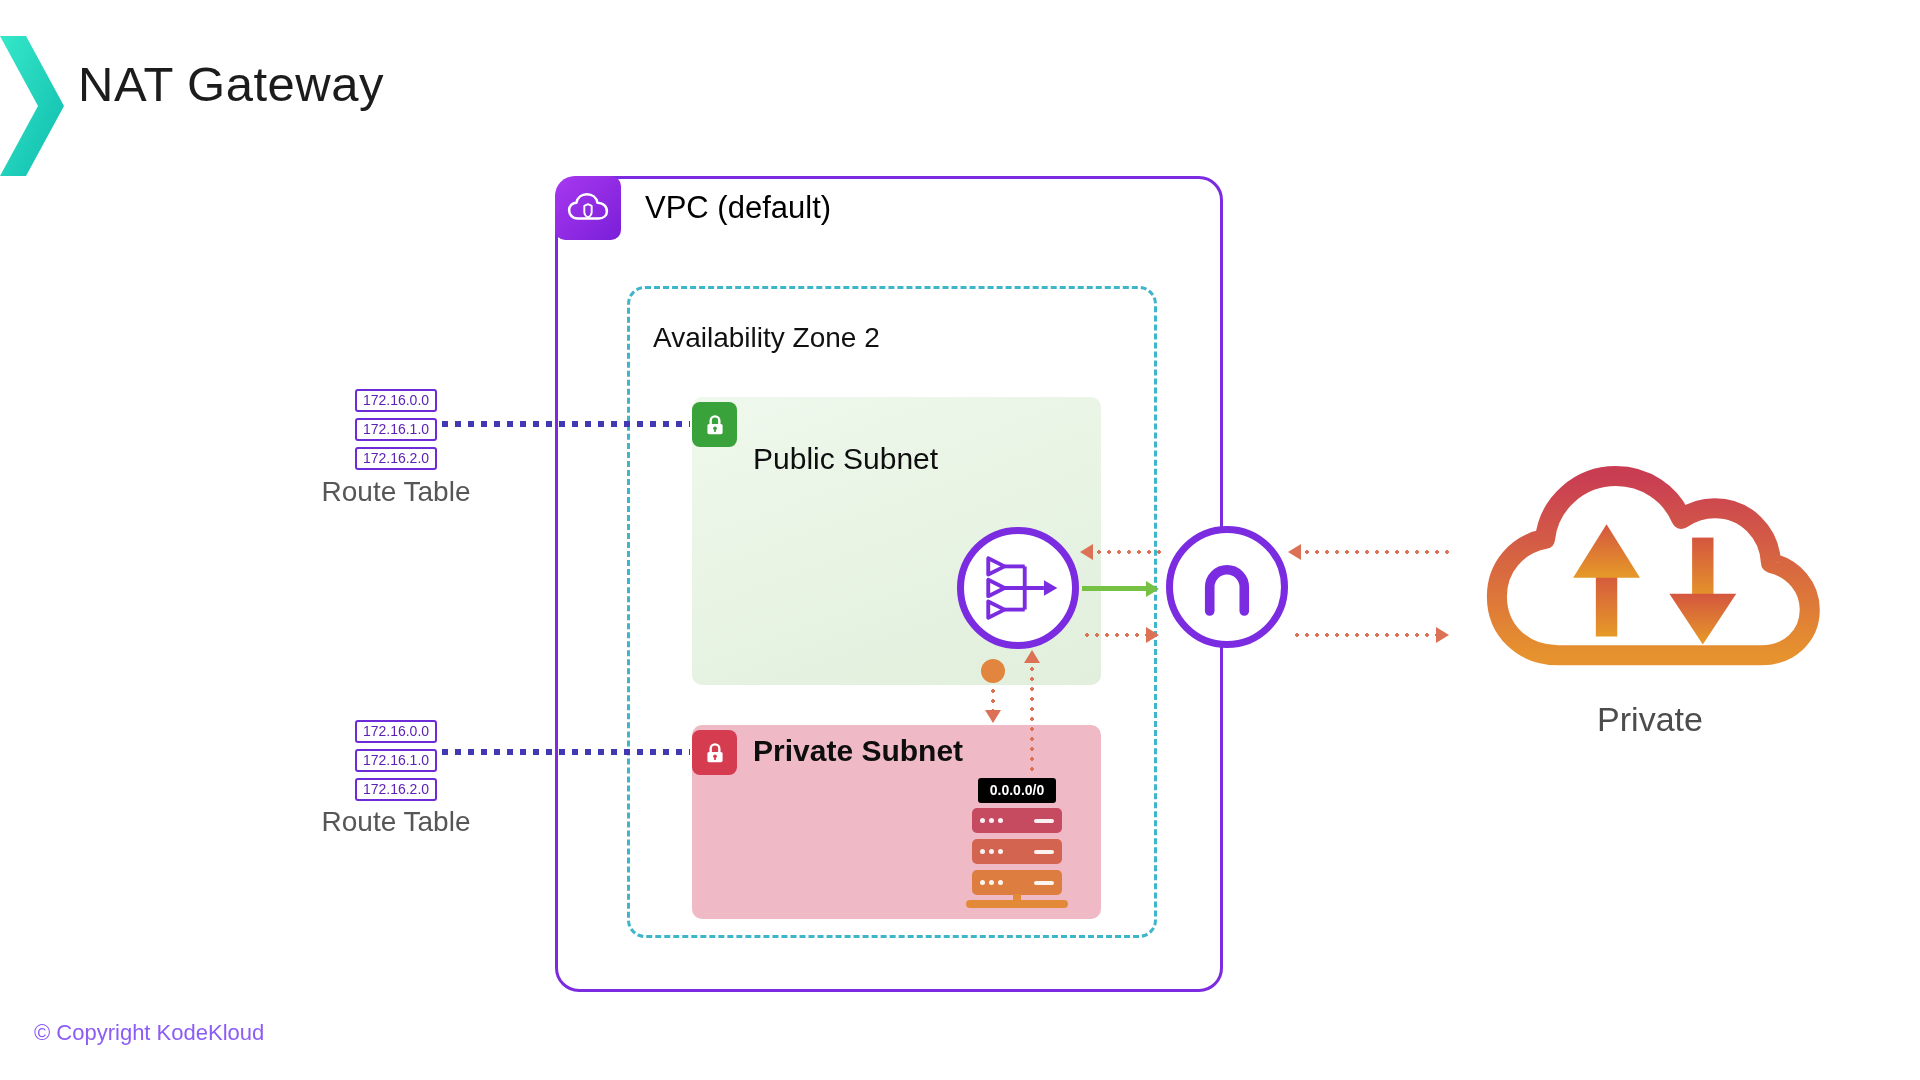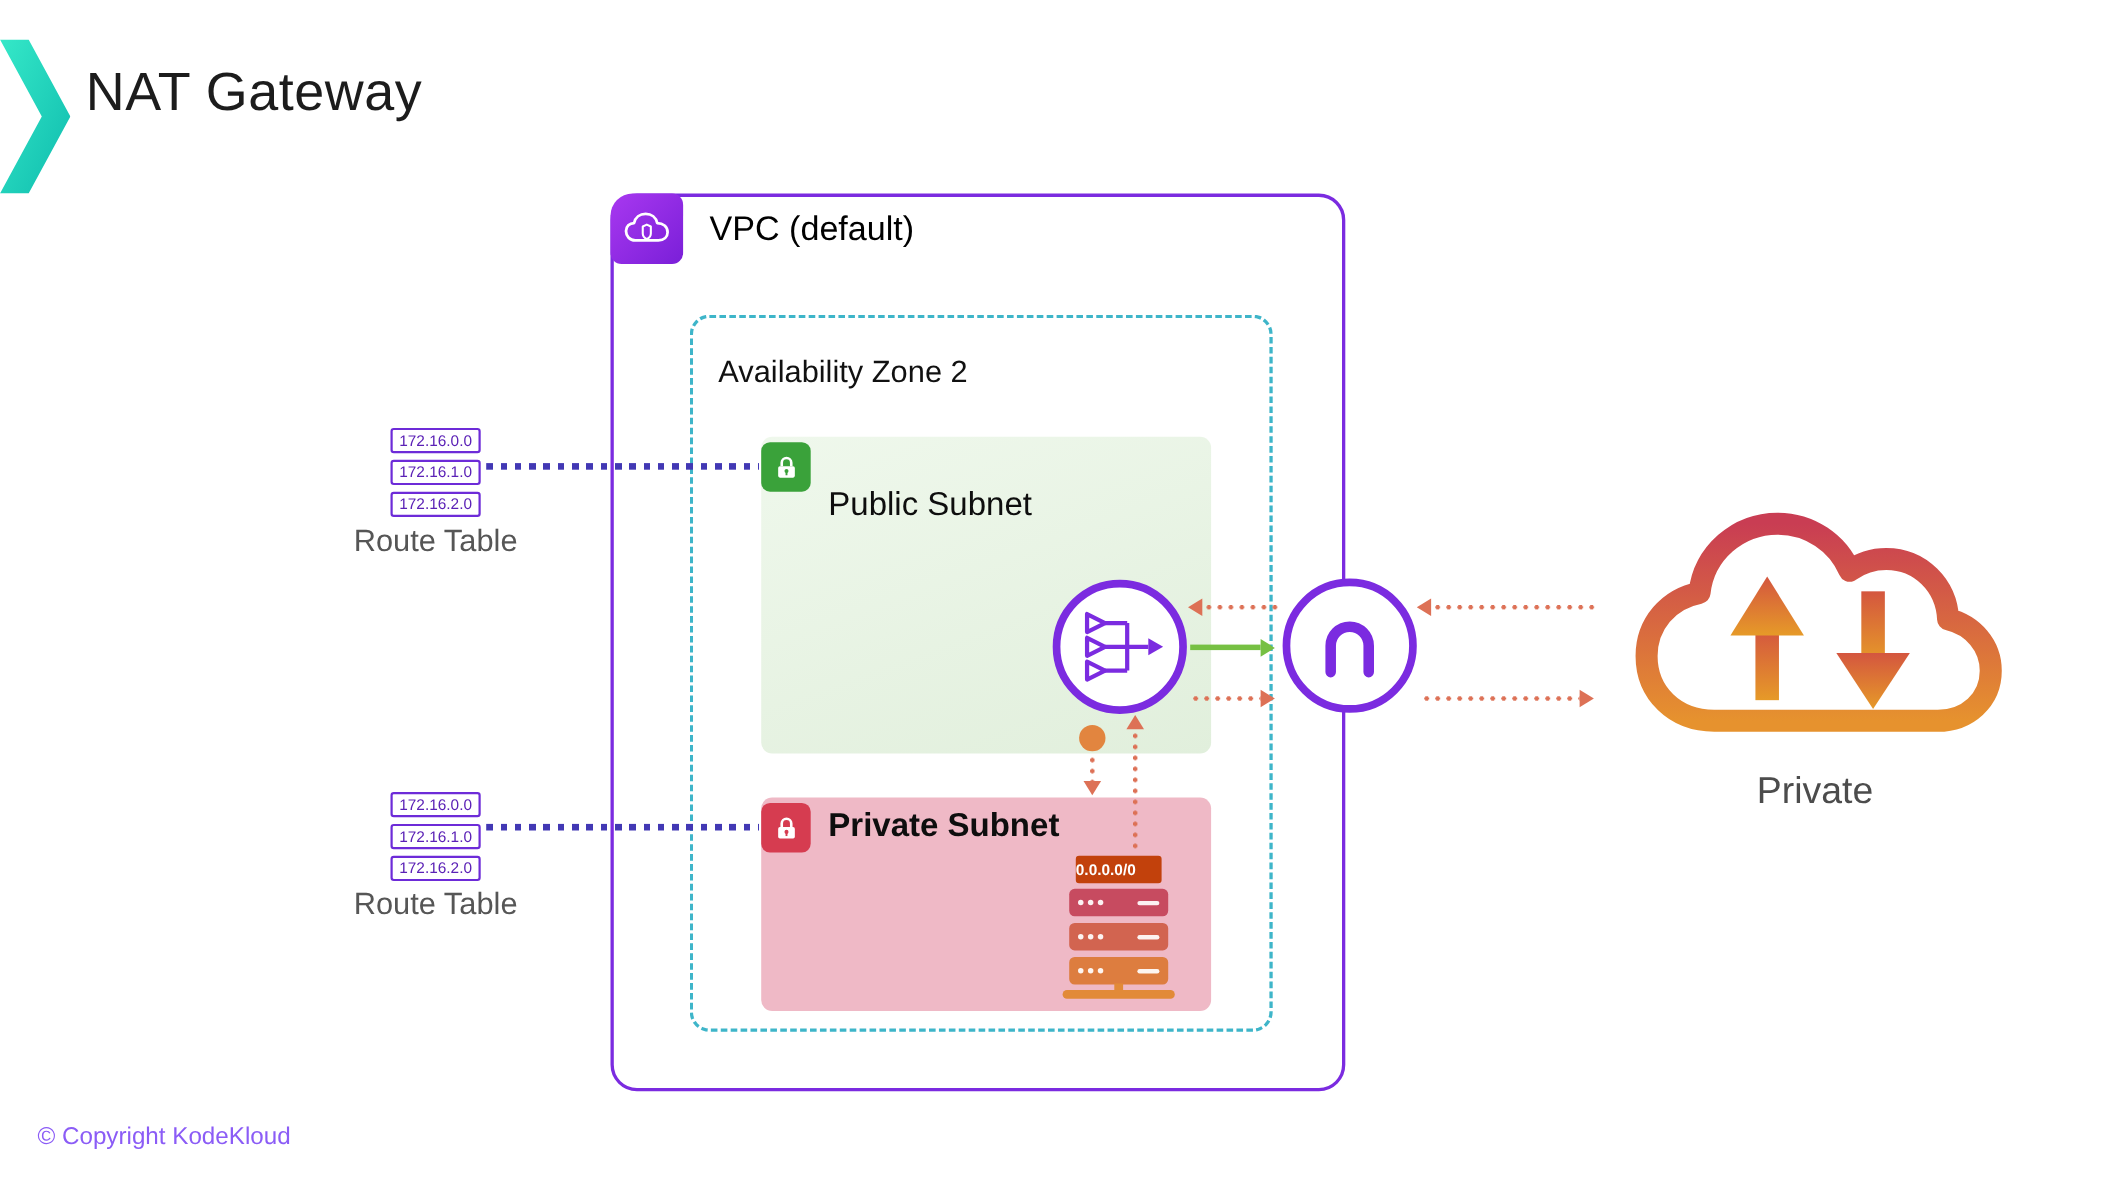--- a/index.html
+++ b/index.html
@@ -75,22 +75,22 @@
 
   
   .node-circle { width:122px; height:122px; border-radius:50%; border:7px solid var(--purple);
     background:#fff; display:flex; align-items:center; justify-content:center; z-index:3; }
   .router-node { left:957px; top:527px; }
   .igw-node { left:1166px; top:526px; }
 
   .connector-dot { left:981px; top:659px; width:24px; height:24px; border-radius:50%; background:var(--orange); z-index:4; }
 
   
-  .route-dest-badge { left:978px; top:778px; width:78px; height:25px; background:#c2410c; color:#fff;
-    font-size:14px; font-weight:700; line-height:25px; border-radius:3px; z-index:3; }
+  .route-dest-badge { left:978px; top:778px; width:78px; height:25px; background:#000000; color:#fff;
+    font-size:14px; font-weight:700; text-align:center; line-height:25px; border-radius:3px; z-index:3; }
   .srv-row { left:972px; width:90px; height:25px; border-radius:5px; display:flex; align-items:center;
     padding:0 8px; gap:4px; z-index:3; }
   .srv-row-1 { top:808px; background:#c74b60; }
   .srv-row-2 { top:839px; background:#d26450; }
   .srv-row-3 { top:870px; background:#dd7d3f; }
   .srv-dot { width:5px; height:5px; border-radius:50%; background:rgba(255,255,255,.92); }
   .srv-dash { margin-left:auto; width:20px; height:4px; border-radius:2px; background:rgba(255,255,255,.92); }
   .srv-stem { left:1013px; top:894px; width:8px; height:7px; background:#e28a38; z-index:3; }
   .srv-base { left:966px; top:900px; width:102px; height:8px; border-radius:4px; background:#e28a38; z-index:3; }
 

